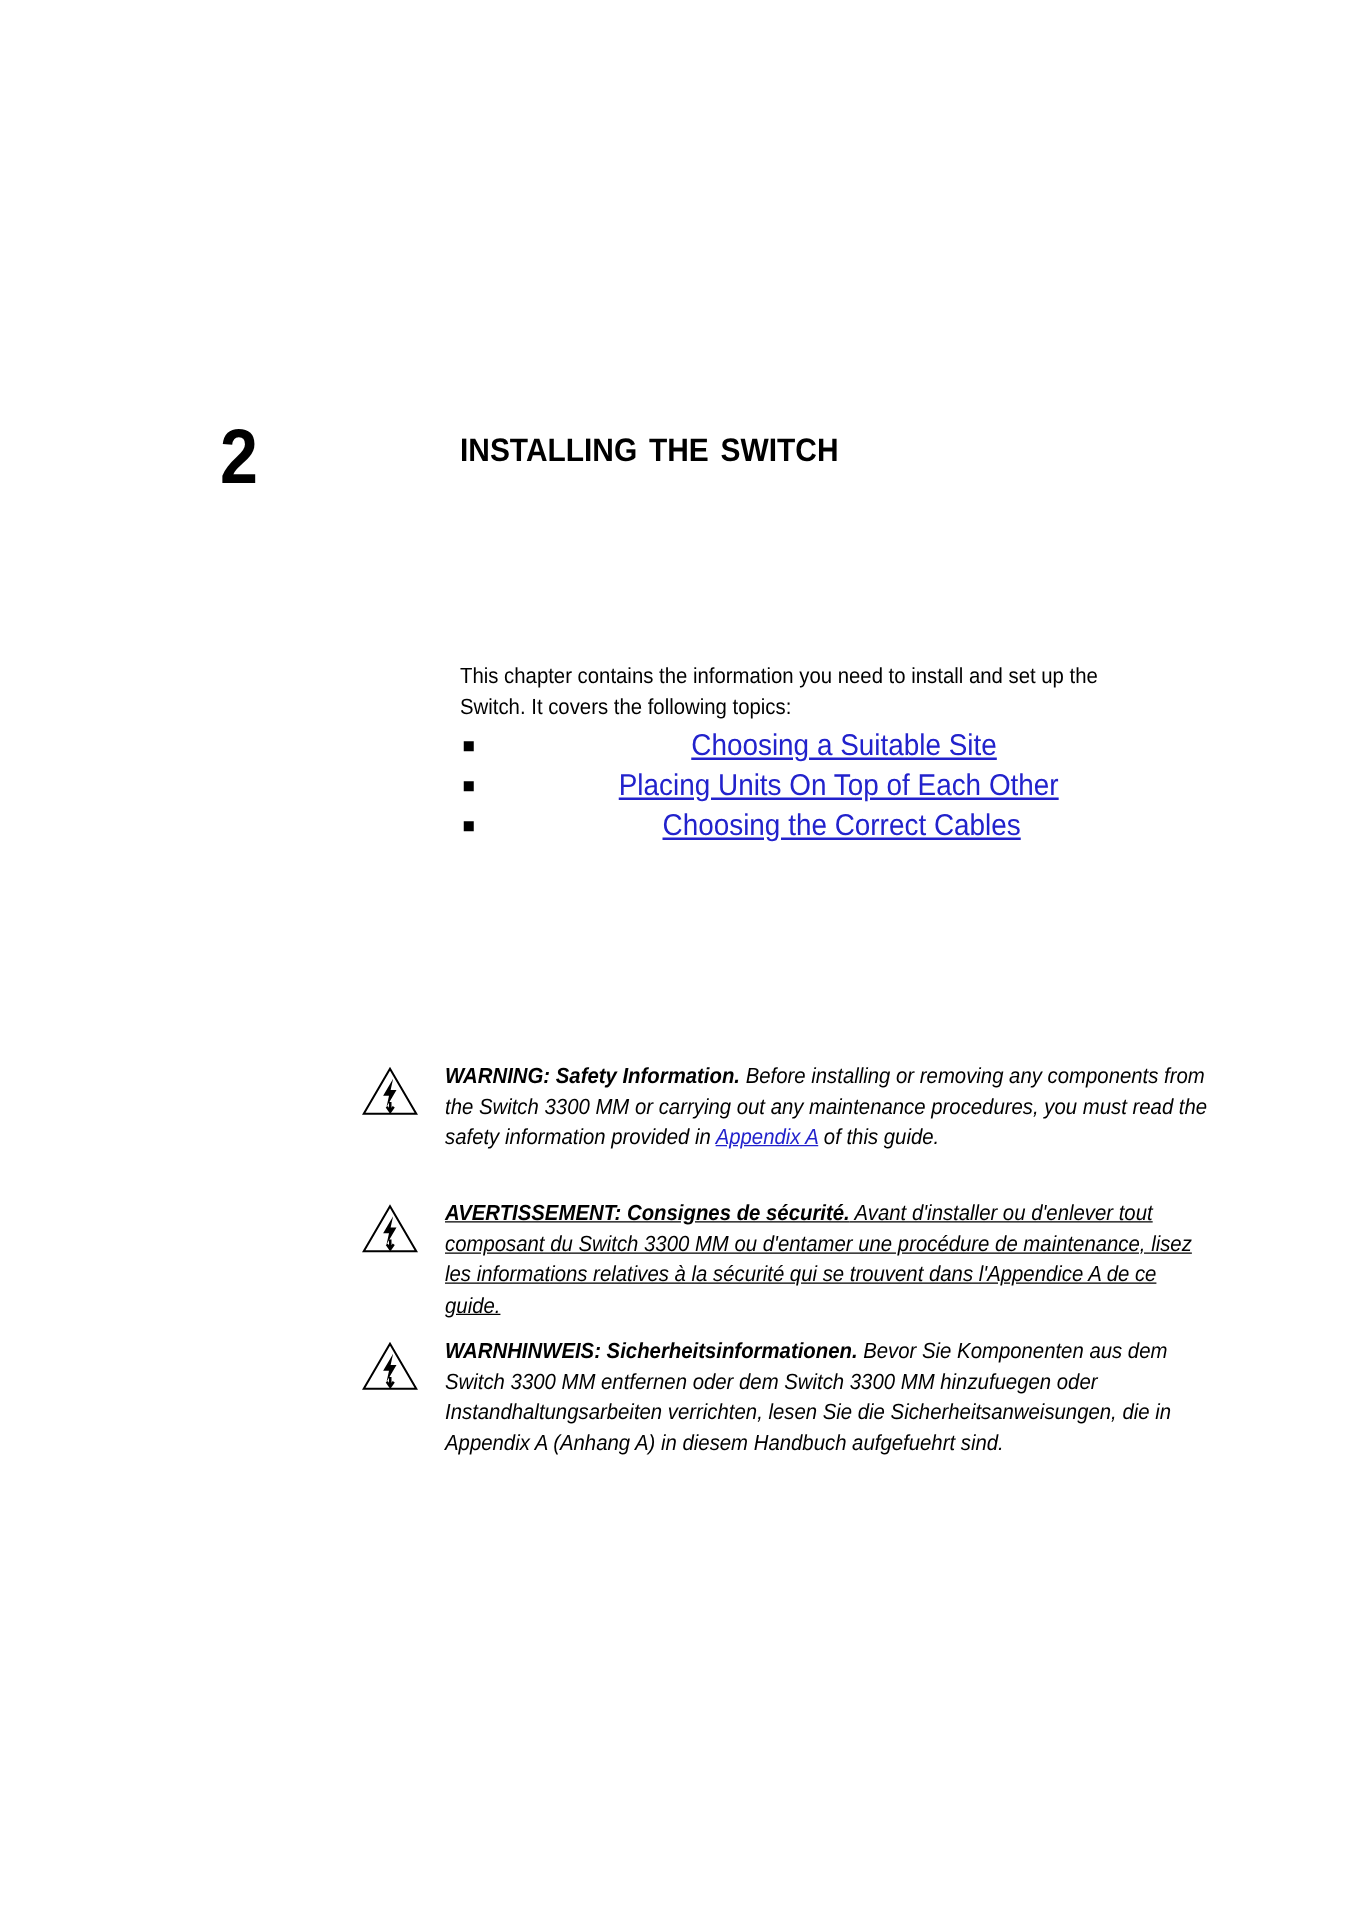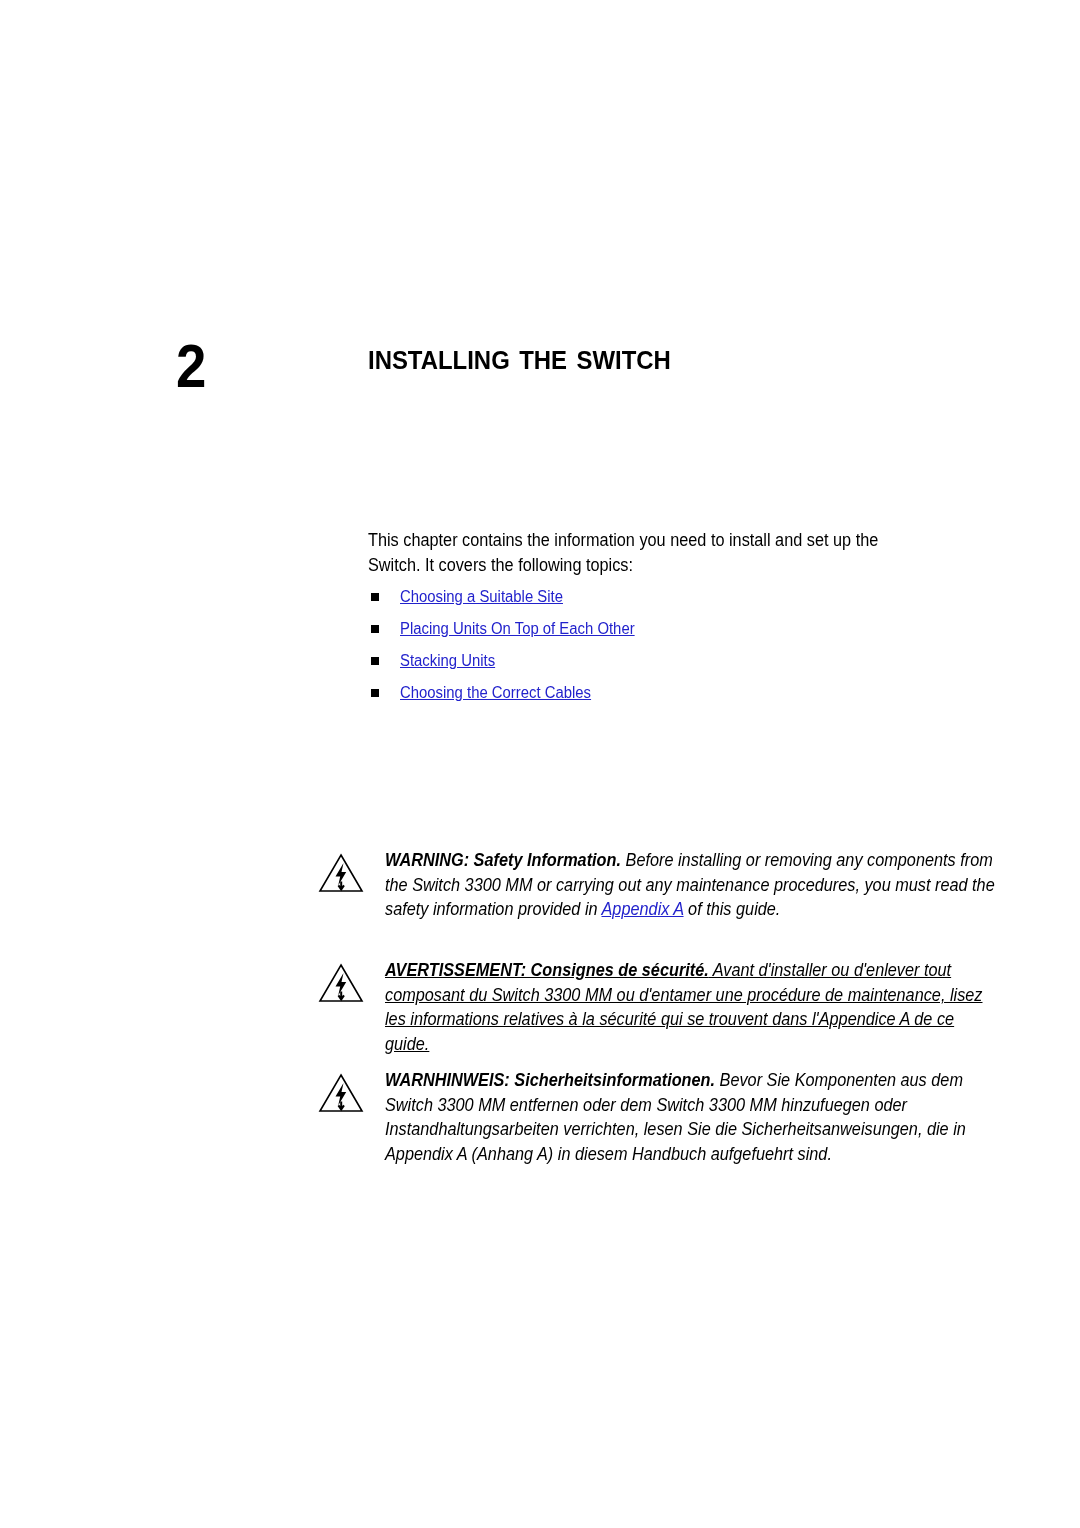--- a/index.html
+++ b/index.html
@@ -80,22 +80,23 @@
     top: 585px;
     width: 600px;
     margin: 0;
     padding: 0;
     list-style: none;
   }
   .toc-item {
     position: relative;
     height: 32px;
     padding-left: 32px;
-    font-size: 16px;
+    font-size: 24px;
     line-height: 24px;
+    text-align: center;
   }
   .toc-bullet {
     position: absolute;
     left: 3px;
     top: 8px;
     width: 8px;
     height: 8px;
     background: #000000;
   }
   .toc-link {
@@ -103,21 +104,21 @@
     text-decoration: underline;
     display: inline-block;
     transform: scaleX(0.93);
     transform-origin: left top;
     white-space: nowrap;
   }
 
   
   .warning {
     position: absolute;
-    left: 317px;
+    left: 288px;
     width: 680px;
   }
   .warn-en { top: 848px; }
   .warn-fr { top: 958px; text-decoration: underline; }
   .warn-de { top: 1068px; }
 
   .warn-icon {
     position: absolute;
     left: 0px;
     top: 4px;
@@ -160,24 +161,20 @@
     <li class="toc-item">
       <span class="toc-bullet"></span>
       <a class="toc-link" href="#">Choosing a Suitable Site</a>
     </li>
     <li class="toc-item">
       <span class="toc-bullet"></span>
       <a class="toc-link" href="#">Placing Units On Top of Each Other</a>
     </li>
     <li class="toc-item">
       <span class="toc-bullet"></span>
-      <a class="toc-link" href="#">Stacking Units</a>
-    </li>
-    <li class="toc-item">
-      <span class="toc-bullet"></span>
       <a class="toc-link" href="#">Choosing the Correct Cables</a>
     </li>
   </ul>
 
   <div class="warning warn-en">
     <span class="warn-icon">
       <svg viewBox="0 0 48 42" width="48" height="42" aria-hidden="true">
         <polygon points="24,3 45,39 3,39" fill="none" stroke="#000000" stroke-width="1.6"></polygon>
         <path d="M26.5,11 L18.5,24.5 L23.2,24.5 L21.2,33.5 L29.2,20 L24.5,20 Z" fill="#000000"></path>
         <path d="M24.2,29.5 L24.2,36.5 M21.4,33.4 L24.2,37.4 L27,33.4" stroke="#000000" stroke-width="2" fill="none"></path>

